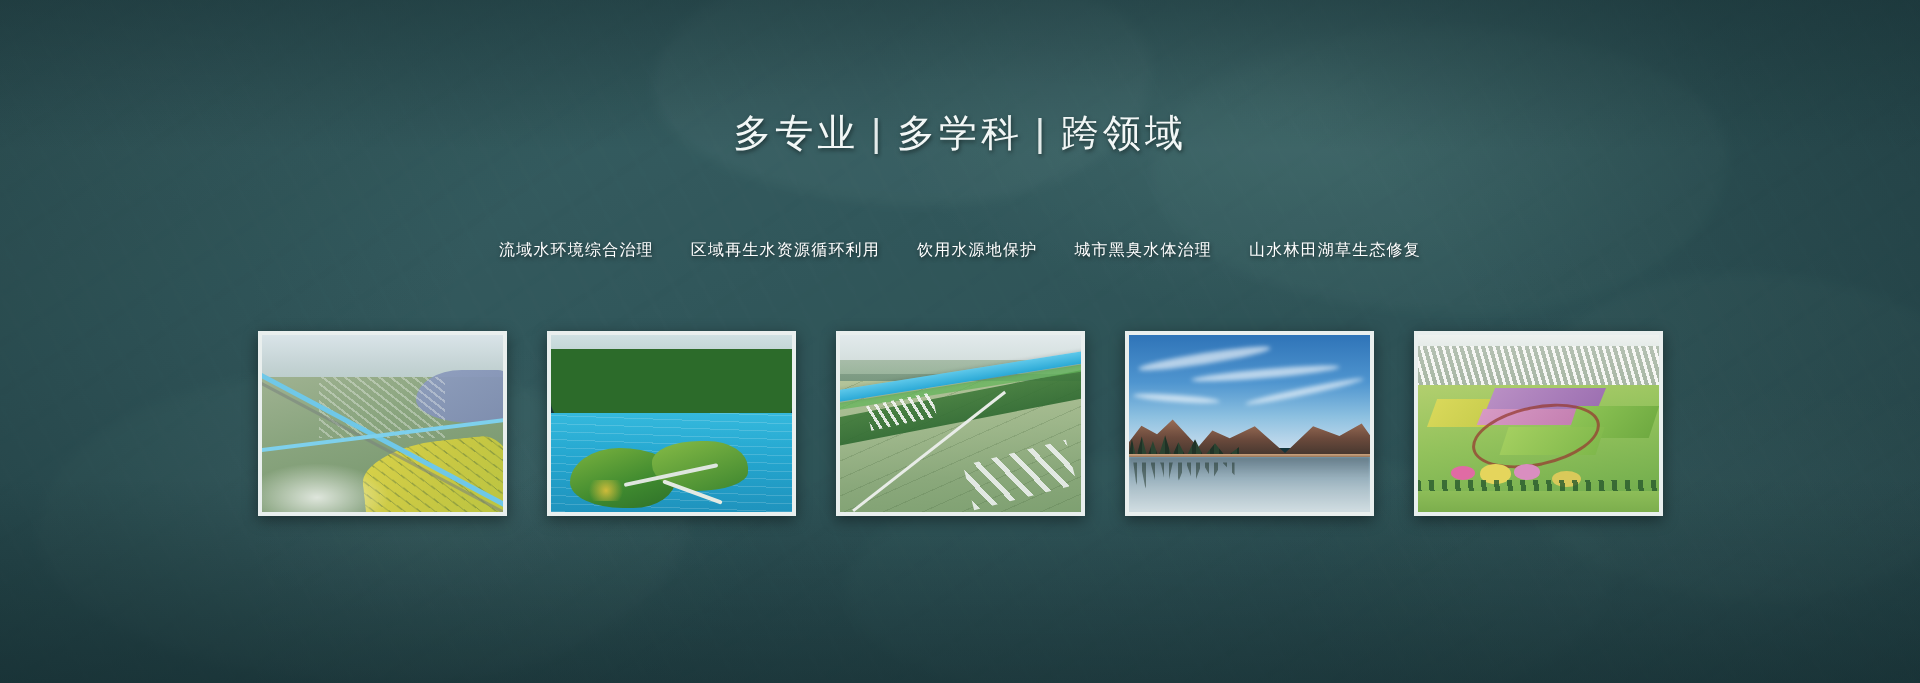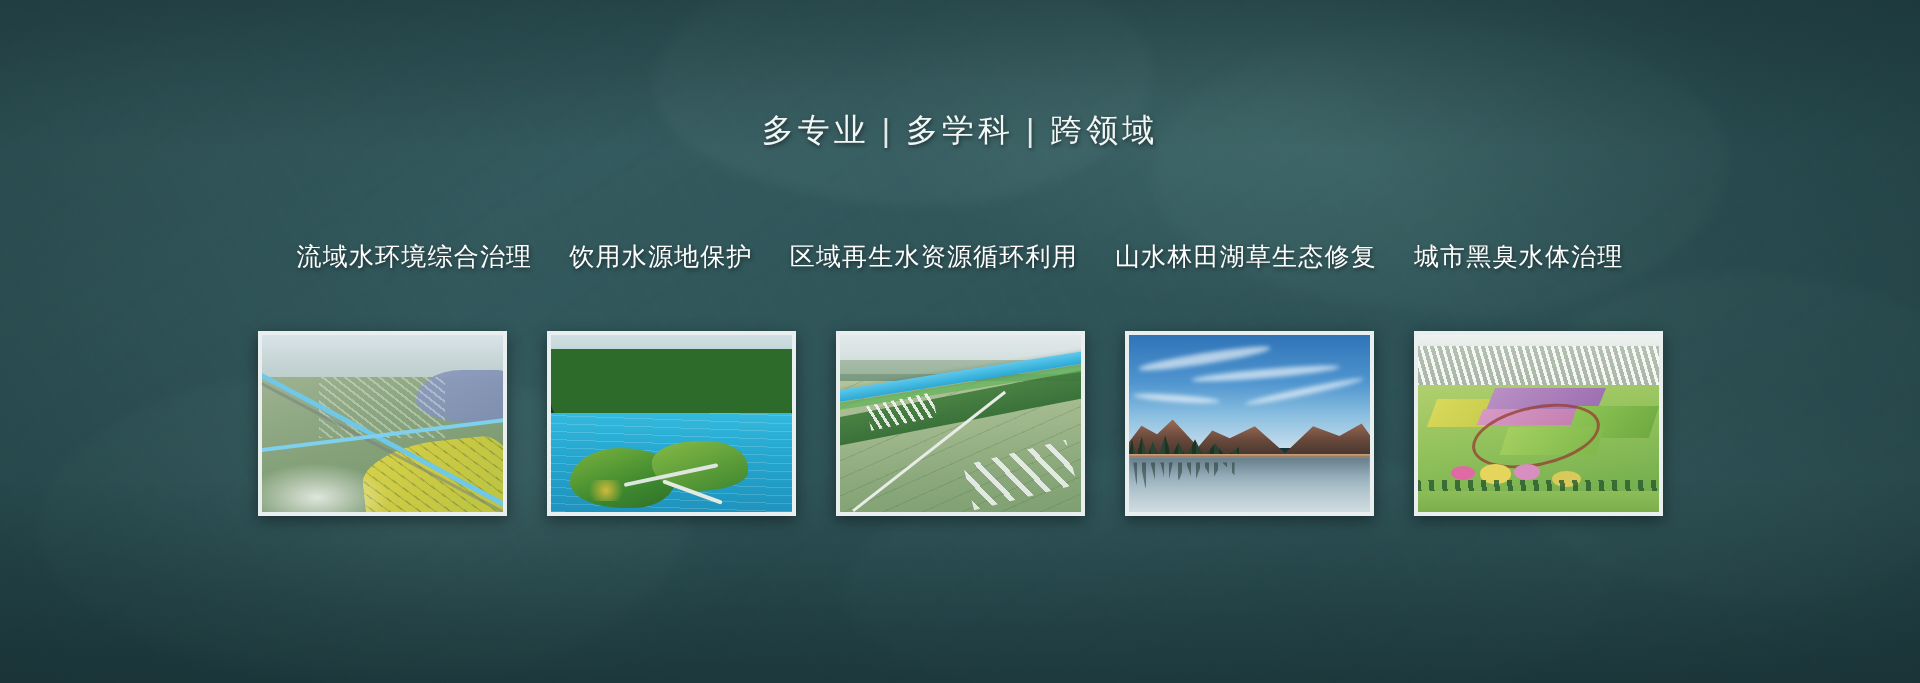--- a/index.html
+++ b/index.html
@@ -55,34 +55,34 @@
     display:flex; align-items:flex-end; justify-content:center;
     gap:64px;
   }
   .main-title{
     font-size:54px; font-weight:bold; color:#ffffff;
     letter-spacing:6px; line-height:1;
     text-shadow:2px 3px 5px rgba(0,0,0,.55), 0 0 2px rgba(0,0,0,.35);
     white-space:nowrap;
   }
   .sub-title{
-    font-size:32px; font-weight:normal; color:#f2f7f6;
+    font-size:38px; font-weight:normal; color:#f2f7f6;
     letter-spacing:4px; line-height:1.15; padding-bottom:3px;
     text-shadow:1px 2px 4px rgba(0,0,0,.5);
     white-space:nowrap;
   }
   .sub-title .sep{ margin:0 12px; opacity:.92; font-weight:300; }
 
   .keyword-row{
     position:absolute; left:0; right:0; top:240px;
     display:flex; align-items:center; justify-content:center;
     gap:37px;
   }
   .keyword{
-    font-size:25px; color:#ffffff; letter-spacing:1.2px;
+    font-size:16px; color:#ffffff; letter-spacing:1.2px;
     text-shadow:1px 2px 4px rgba(0,0,0,.55);
     white-space:nowrap;
   }
 
   
   .thumb-row{
     position:absolute; left:0; right:0; top:331px;
     display:flex; justify-content:center; gap:40px;
   }
   .thumb{
@@ -254,24 +254,24 @@
   <div class="content">
 
     <div class="headline-row">
       <div class="sub-title">
         <span>多专业</span><span class="sep">|</span><span>多学科</span><span class="sep">|</span><span>跨领域</span>
       </div>
     </div>
 
     <div class="keyword-row">
       <span class="keyword">流域水环境综合治理</span>
+      <span class="keyword">区域再生水资源循环利用</span>
       <span class="keyword">饮用水源地保护</span>
-      <span class="keyword">区域再生水资源循环利用</span>
+      <span class="keyword">城市黑臭水体治理</span>
       <span class="keyword">山水林田湖草生态修复</span>
-      <span class="keyword">城市黑臭水体治理</span>
     </div>
 
     <div class="thumb-row">
 
       <div class="thumb t1" title="流域水环境综合治理 鸟瞰效果图">
         <div class="scene">
           <i class="sky"></i>
             <i class="land"></i>
             <i class="bay"></i>
           <i class="grid"></i>

